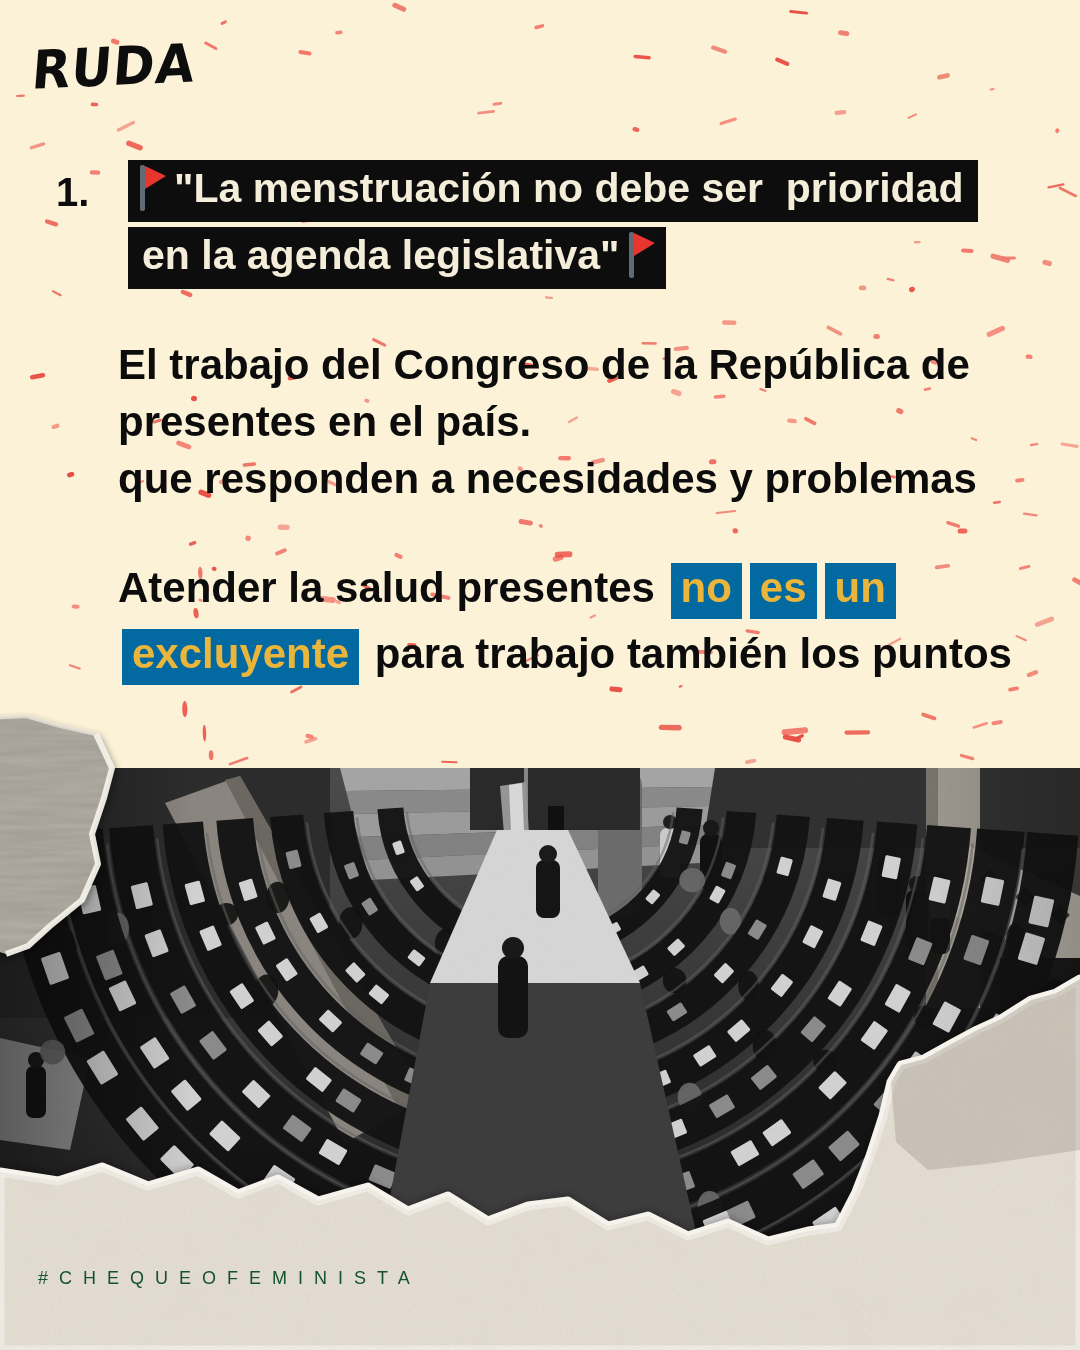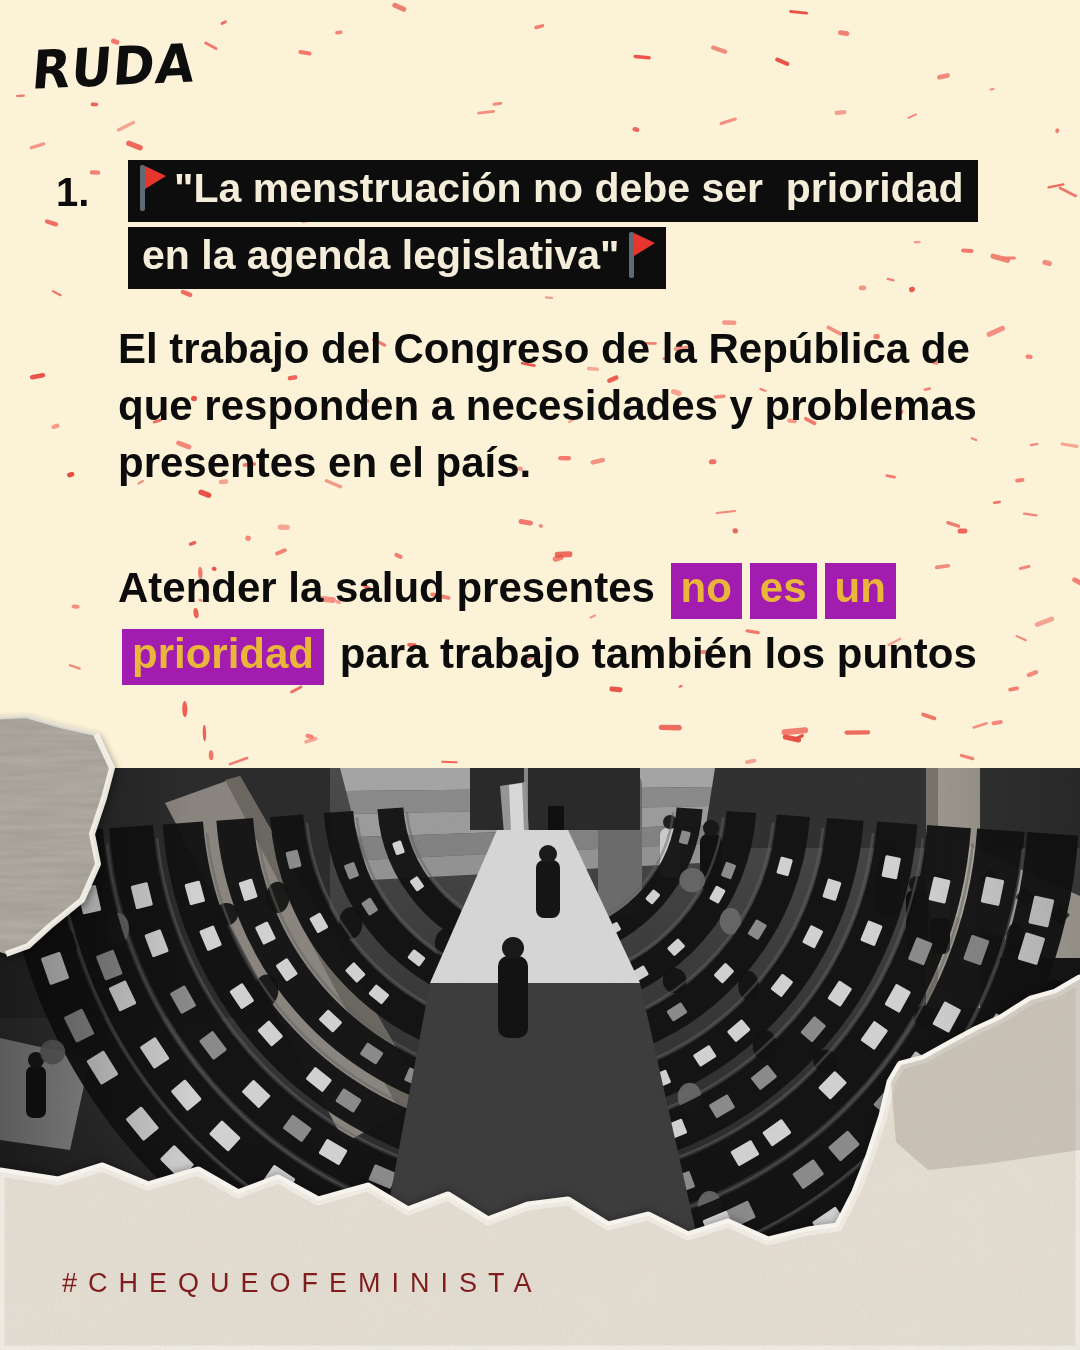--- a/index.html
+++ b/index.html
@@ -27,40 +27,40 @@
     display:inline-flex; align-items:center; gap:7px;
     background:#0D0D0D; color:#F4EDDA;
     font-weight:700; font-size:41px;
     padding:3px 14px 9px 9px;
   }
   .hl-box .headline-text{ white-space:pre; }
   .flag-icon{ display:inline-block; width:30px; height:50px; flex:0 0 auto; }
   .flag-icon svg{ display:block; width:100%; height:100%; }
   
   .para{ position:absolute; z-index:3; color:#0c0c0c; font-weight:700; font-size:42px; }
-  #para1{ left:118px; top:320px; }
+  #para1{ left:118px; top:336px; }
   #para1 .para-line{ white-space:pre; line-height:57px; }
   #para2{ left:118px; top:558px; }
   #para2 .p2-line{ white-space:pre; height:66px; line-height:60px; }
   .hl-word{
-    display:inline-block; background:#a21caf; color:#EAB53B;
+    display:inline-block; background:#0369a1; color:#EAB53B;
     padding:1px 10px 7px; margin:0 4px; line-height:48px;
     vertical-align:baseline;
   }
   .plain-seg{}
   
   #speckles{ position:absolute; left:0; top:0; z-index:2; pointer-events:none; }
   .photo{ position:absolute; left:0; top:768px; width:1080px; height:482px; z-index:4; }
   .patch{ position:absolute; left:-12px; top:696px; width:200px; height:280px; z-index:6;
           filter:drop-shadow(2px 3px 3px rgba(0,0,0,0.35)); }
   .bottom-paper{ position:absolute; left:0; top:960px; width:1080px; height:390px; z-index:7;
           filter:drop-shadow(0px -2px 3px rgba(0,0,0,0.25)); }
   .hashtag{
     position:absolute; left:38px; top:1268px; z-index:8;
-    font-size:27px; letter-spacing:11px; color:#7f1d1d; font-weight:400;margin-left:24px;
+    font-size:18px; letter-spacing:11px; color:#14532d; font-weight:400;
   }
 </style>
 </head>
 <body>
 
 <div class="canvas">
 
   <svg id="speckles" width="1080" height="770" viewBox="0 0 1080 770">
       <rect x="-7.692739352234639" y="-1.2971836278680713" width="15.385478704469278" height="2.5943672557361426" rx="1.2971836278680713" fill="#E84A40" opacity="0.7092911977320909" transform="translate(649.1920520737767,343.3905681921169) rotate(1.5955525310710073)"></rect>
       <rect x="-4.124351740931161" y="-2.4995000169379633" width="8.248703481862321" height="4.999000033875927" rx="2.4995000169379633" fill="#EF6156" opacity="0.7228006053715944" transform="translate(934.7126201726496,361.7948642070405) rotate(14.744253898970783)"></rect>
@@ -250,27 +250,27 @@
             <rect x="3" y="2" width="5" height="46" rx="2" fill="#5E6B76"></rect>
             <polygon points="8,3 29,13 8,26" fill="#E8352E"></polygon>
           </svg>
         </span>
       </span>
     </div>
   </div>
 
   <div class="para" id="para1">
     <div class="para-line">El trabajo del Congreso de la República de</div>
+    <div class="para-line">presentes en el país.</div>
     <div class="para-line">que responden a necesidades y problemas</div>
-    <div class="para-line">presentes en el país.</div>
   </div>
 
   <div class="para" id="para2">
     <div class="p2-line"><span class="plain-seg">Atender la salud presentes </span><span class="hl-word">no</span><span class="hl-word">es</span><span class="hl-word">un</span></div>
-    <div class="p2-line"><span class="hl-word">prioridad</span><span class="plain-seg"> para trabajo también los puntos</span></div>
+    <div class="p2-line"><span class="hl-word">excluyente</span><span class="plain-seg"> para trabajo también los puntos</span></div>
   </div>
 
   <div class="photo">
     <svg id="scene" width="1080" height="482" viewBox="0 0 1080 482">
       <defs>
         <filter id="grain">
             <feTurbulence type="fractalNoise" baseFrequency="0.9" numOctaves="2"></feTurbulence>
           <feColorMatrix type="matrix" values="0 0 0 0 0  0 0 0 0 0  0 0 0 0 0  0 0 0 0.5 0"></feColorMatrix>
           </filter>
         <linearGradient id="vg" x1="0" y1="0" x2="1" y2="0">

